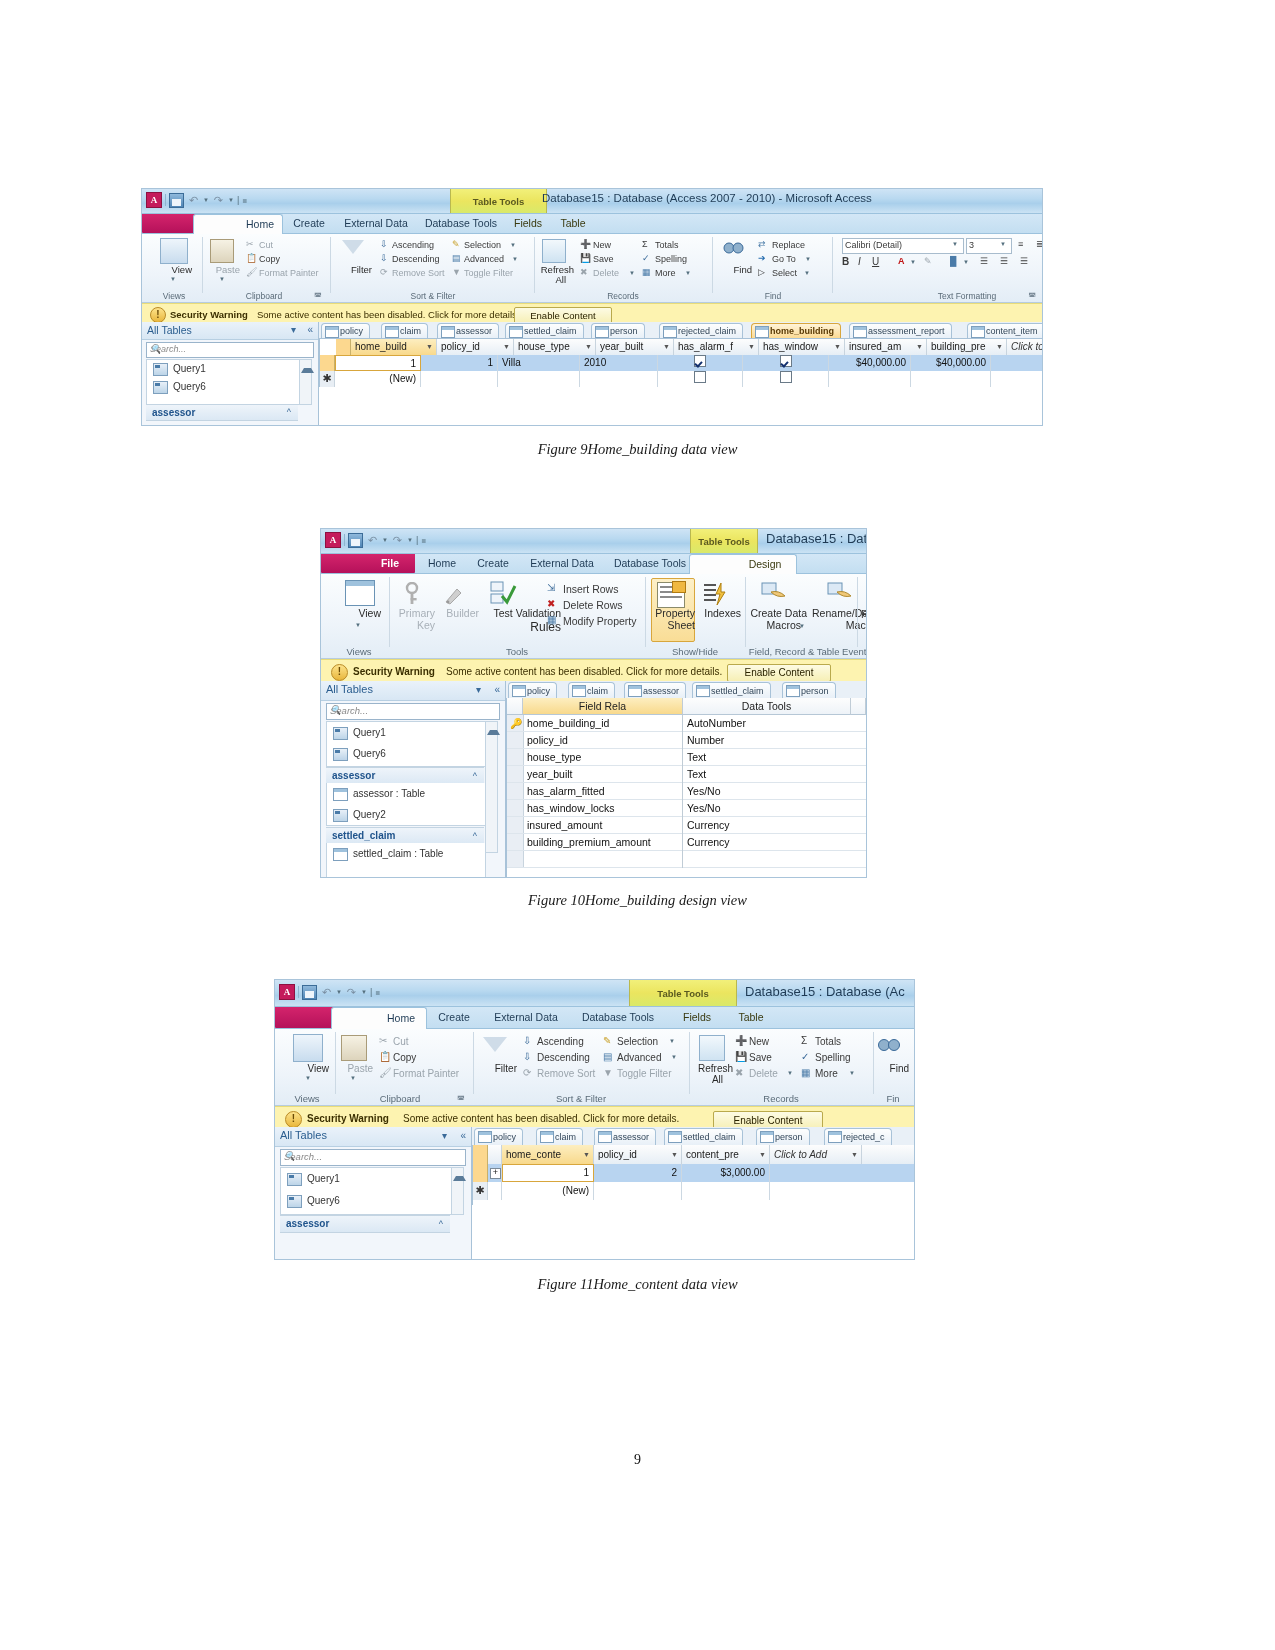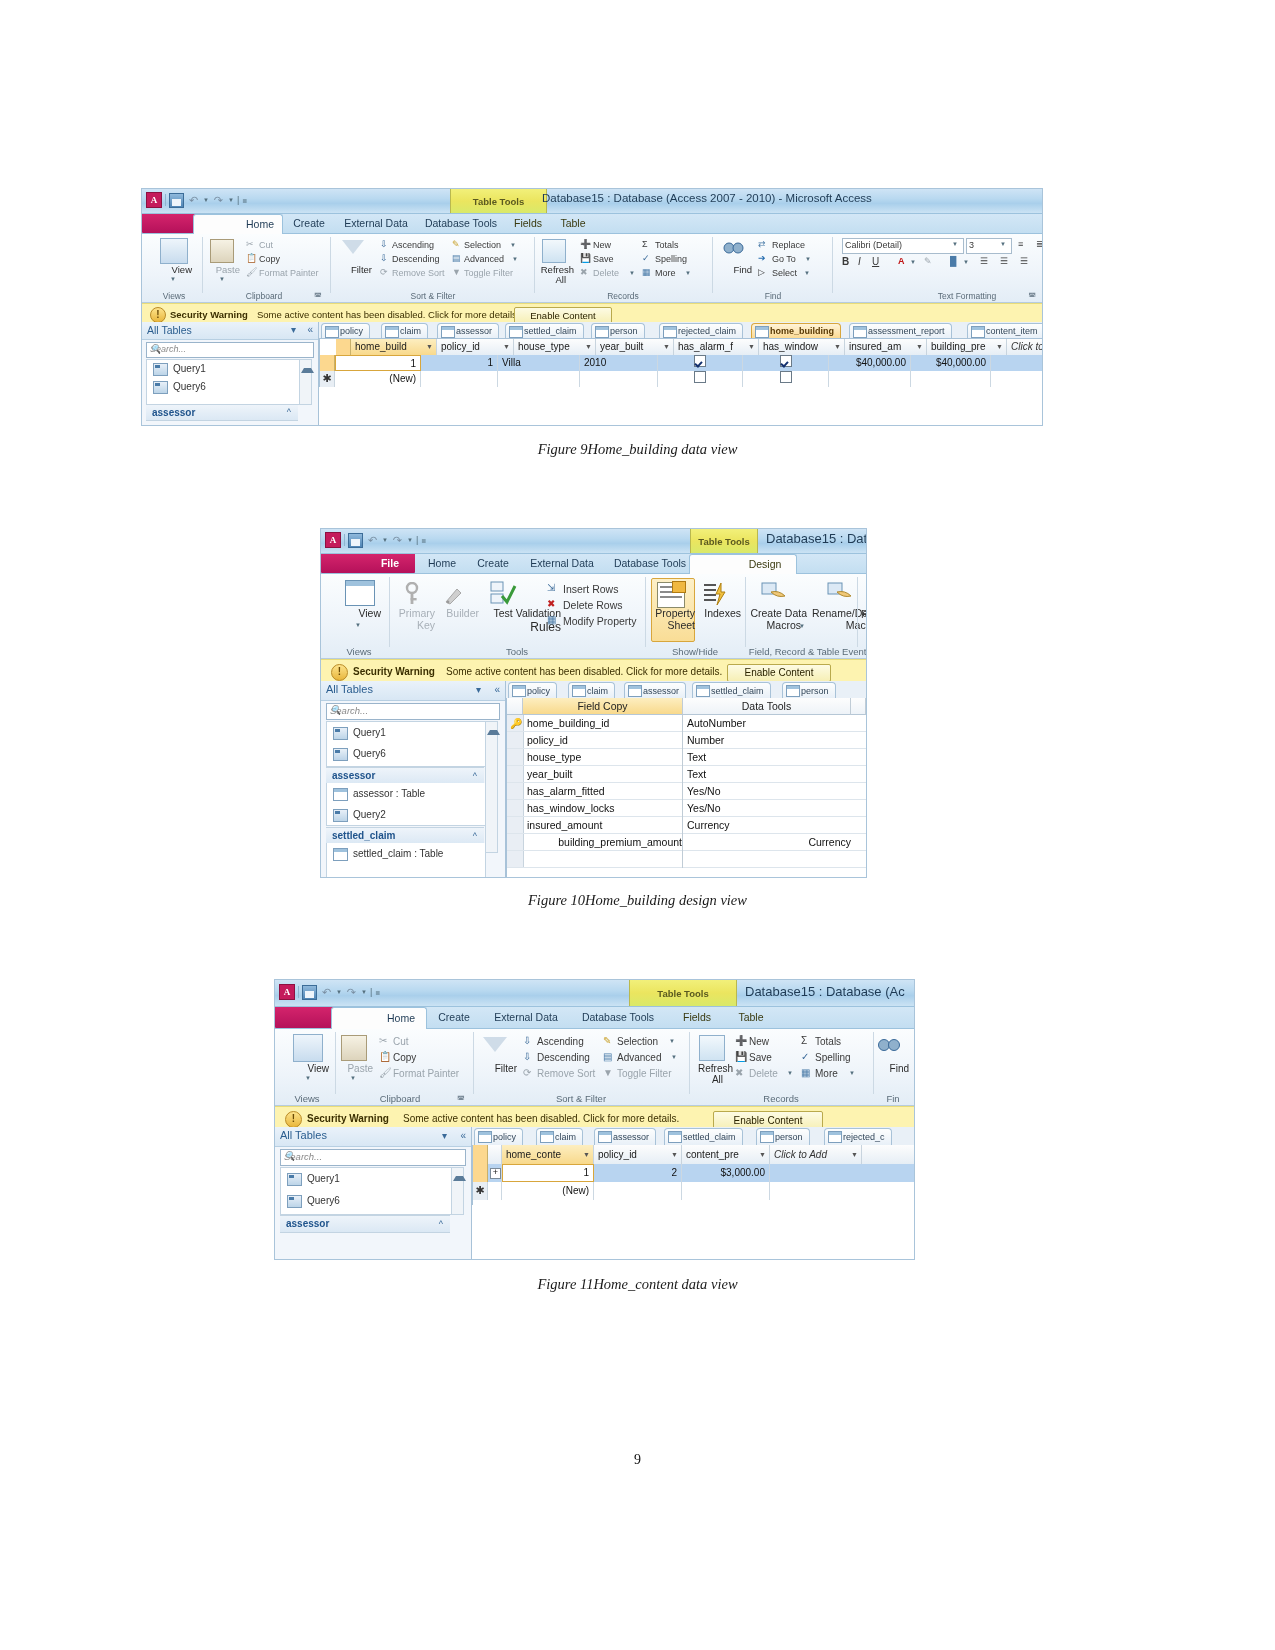--- a/index.html
+++ b/index.html
@@ -579,21 +579,21 @@
     <div class="dtab" style="left:2px;height:16px;line-height:16px;"><span class="ti"></span><span>policy</span></div>
     <div class="dtab" style="left:62px;height:16px;line-height:16px;"><span class="ti"></span><span>claim</span></div>
     <div class="dtab" style="left:118px;height:16px;line-height:16px;"><span class="ti"></span><span>assessor</span></div>
     <div class="dtab" style="left:186px;height:16px;line-height:16px;"><span class="ti"></span><span>settled_claim</span></div>
     <div class="dtab" style="left:276px;height:16px;line-height:16px;"><span class="ti"></span><span>person</span></div>
   </div>
 
   <div class="dg" style="left:185px;top:169px;right:0;bottom:0;border-left:1px solid #a8c2d8;">
     <div class="dg-hdr" style="left:0;right:0;top:0;">
       <div class="dg-h plain" style="left:0;width:16px;"></div>
-      <div class="dg-h sel" style="left:16px;width:160px;">Field Copy</div>
+      <div class="dg-h sel" style="left:16px;width:160px;">Field Rela</div>
       <div class="dg-h plain" style="left:176px;width:168px;">Data Tools</div>
       <div class="dg-h plain" style="left:344px;right:0;"></div>
     </div>
     <div class="dg-row" style="left:0;right:0;top:17px;">
       <div class="dg-sel" style="top:0;">
           <span class="key-ico">🔑</span>
         </div>
       <div class="dg-fn" style="left:16px;width:160px;">home_building_id</div>
       <div class="dg-dt" style="left:176px;width:168px;">AutoNumber</div>
     </div>
@@ -620,21 +620,21 @@
     <div class="dg-row" style="left:0;right:0;top:102px;">
       <div class="dg-sel" style="top:0;"></div>
       <div class="dg-fn" style="left:16px;width:160px;">has_window_locks</div>
       <div class="dg-dt" style="left:176px;width:168px;">Yes/No</div>
     </div>
     <div class="dg-row" style="left:0;right:0;top:119px;">
       <div class="dg-sel" style="top:0;"></div>
       <div class="dg-fn" style="left:16px;width:160px;">insured_amount</div>
       <div class="dg-dt" style="left:176px;width:168px;">Currency</div>
     </div>
-    <div class="dg-row" style="left:0;right:0;top:136px;text-align:right;">
+    <div class="dg-row" style="left:0;right:0;top:136px;">
       <div class="dg-sel" style="top:0;"></div>
       <div class="dg-fn" style="left:16px;width:160px;">building_premium_amount</div>
       <div class="dg-dt" style="left:176px;width:168px;">Currency</div>
     </div>
     <div class="dg-row" style="left:0;right:0;top:153px;">
       <div class="dg-sel" style="top:0;"></div>
       <div class="dg-fn" style="left:16px;width:160px;"></div>
       <div class="dg-dt" style="left:176px;width:168px;"></div>
     </div>
   </div>

